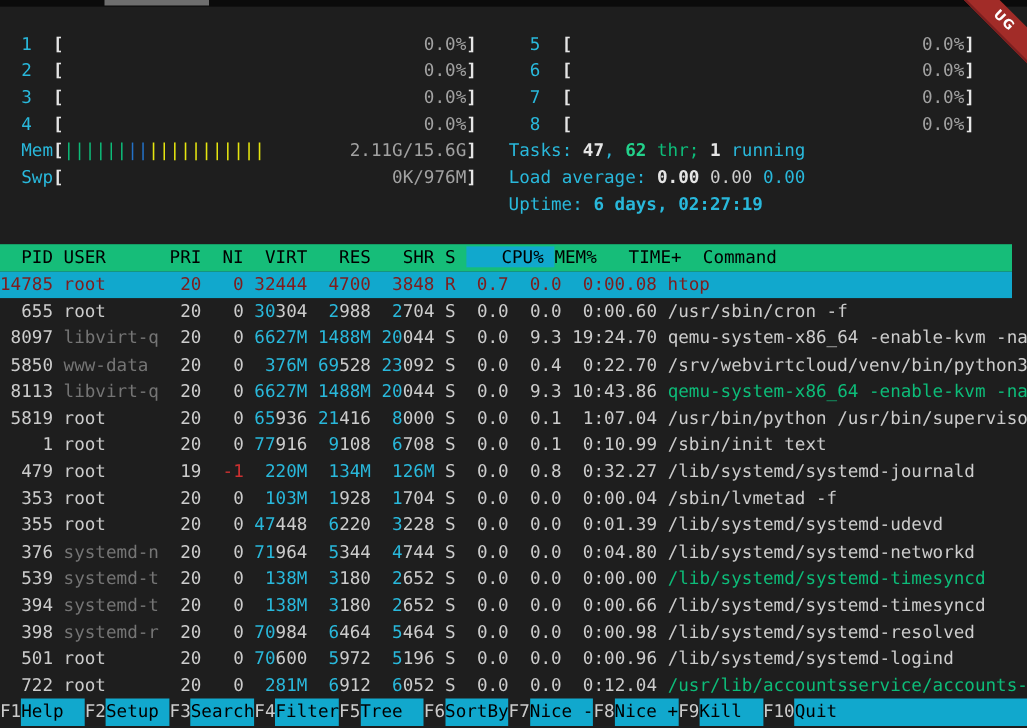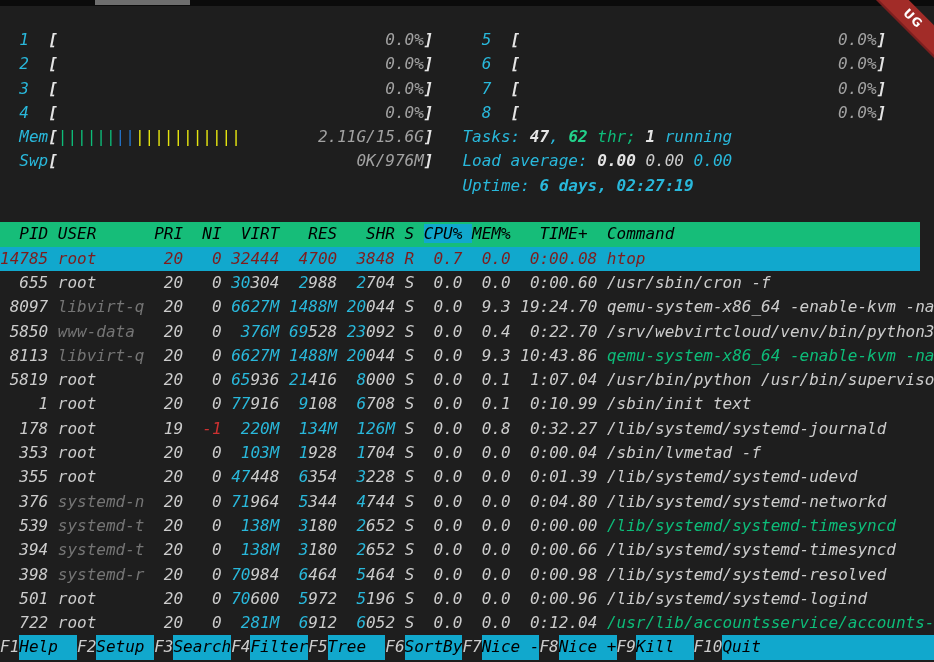--- a/index.html
+++ b/index.html
@@ -4,35 +4,35 @@
 <style>
   html,body{margin:0;padding:0;background:#1e1e1e;}
   #app{position:relative;width:934px;height:662px;background:#1e1e1e;overflow:hidden;
        font-family:"DejaVu Sans Mono",monospace;font-size:16px;}
   #topstrip{position:absolute;top:0;left:0;width:934px;height:6px;background:#0b0b0b;}
   #tabfrag{position:absolute;left:95px;top:0;width:95px;height:5px;background:#6e6e6e;}
   #ribbon{position:absolute;top:8px;right:-34px;width:112px;height:21px;background:#a22c28;
           border-bottom:2px solid #7c1f1f;transform:rotate(45deg);z-index:5;
           color:#ffffff;font-weight:bold;font-size:12px;letter-spacing:1px;
           text-align:center;line-height:21px;font-family:"DejaVu Sans",sans-serif;}
-  #screen{position:absolute;top:28px;left:0;width:920px;line-height:24.3px;color:#cccccc;font-style:italic;}
+  #screen{position:absolute;top:28px;left:0;width:920px;line-height:24.3px;color:#cccccc;}
   .line{display:block;height:24.3px;white-space:pre;}
   .cyan{color:#29b8db;}
   .bcyan{color:#29b8db;font-weight:bold;}
   .bwhite{color:#e5e5e5;font-weight:bold;}
   .dim{color:#757575;}
   .gray{color:#a2a2a2;}
   .green{color:#0dbc79;text-align:right;}
   .bgreen{color:#23d18b;font-weight:bold;margin-top:48px;}
   .red{color:#cd3131;}
   .gbar{color:#0dbc79;}
   .bbar{color:#2472c8;}
   .ybar{color:#e5e510;}
   .hdr{background:#16bd79;color:#000000;}
-  .hdr .sort{background:#11a8cd;}
+  .hdr .sort{background:#11a8cd;padding-left:32px;}
   .sel{background:#11a8cd;color:#7f1d1d;}
   .fklabel{display:inline-block;height:100%;vertical-align:top;background:#11a8cd;color:#000000;}
 </style>
 </head>
 <body>
 
 <div id="app">
   <div id="topstrip">
     <div id="tabfrag"></div>
   </div>
@@ -49,23 +49,23 @@
       <span class="line"><span>                                                </span><span class="cyan">Uptime: </span><span class="bcyan">6 days, 02:27:19</span></span>
       <span class="line"><span></span></span>
       <span class="line hdr"><span>  PID </span><span>USER      </span><span>PRI </span><span> NI </span><span> VIRT </span><span>  RES </span><span>  SHR </span><span>S </span><span class="sort">CPU% </span><span>MEM% </span><span>  TIME+  </span><span>Command</span></span>
       <span class="line sel"><span>14785 root       20   0 32444  4700  3848 R  0.7  0.0  0:00.08 htop</span></span>
       <span class="line"><span>  655 </span><span>root     </span><span>  20 </span><span>  0</span><span> </span><span class="cyan">30</span><span>304</span><span> </span><span class="cyan"> 2</span><span>988</span><span> </span><span class="cyan"> 2</span><span>704</span><span> S  0.0  0.0  0:00.60 </span><span>/usr/sbin/cron -f</span></span>
       <span class="line"><span> 8097 </span><span class="dim">libvirt-q</span><span>  20 </span><span>  0</span><span> </span><span class="cyan">6627M</span><span> </span><span class="cyan">1488M</span><span> </span><span class="cyan">20</span><span>044</span><span> S  0.0  9.3 19:24.70 </span><span>qemu-system-x86_64 -enable-kvm -na</span></span>
       <span class="line"><span> 5850 </span><span class="dim">www-data </span><span>  20 </span><span>  0</span><span> </span><span class="cyan"> 376M</span><span> </span><span class="cyan">69</span><span>528</span><span> </span><span class="cyan">23</span><span>092</span><span> S  0.0  0.4  0:22.70 </span><span>/srv/webvirtcloud/venv/bin/python3</span></span>
       <span class="line"><span> 8113 </span><span class="dim">libvirt-q</span><span>  20 </span><span>  0</span><span> </span><span class="cyan">6627M</span><span> </span><span class="cyan">1488M</span><span> </span><span class="cyan">20</span><span>044</span><span> S  0.0  9.3 10:43.86 </span><span class="green">qemu-system-x86_64 -enable-kvm -na</span></span>
       <span class="line"><span> 5819 </span><span>root     </span><span>  20 </span><span>  0</span><span> </span><span class="cyan">65</span><span>936</span><span> </span><span class="cyan">21</span><span>416</span><span> </span><span class="cyan"> 8</span><span>000</span><span> S  0.0  0.1  1:07.04 </span><span>/usr/bin/python /usr/bin/superviso</span></span>
       <span class="line"><span>    1 </span><span>root     </span><span>  20 </span><span>  0</span><span> </span><span class="cyan">77</span><span>916</span><span> </span><span class="cyan"> 9</span><span>108</span><span> </span><span class="cyan"> 6</span><span>708</span><span> S  0.0  0.1  0:10.99 </span><span>/sbin/init text</span></span>
-      <span class="line"><span>  178 </span><span>root     </span><span>  19 </span><span class="red"> -1</span><span> </span><span class="cyan"> 220M</span><span> </span><span class="cyan"> 134M</span><span> </span><span class="cyan"> 126M</span><span> S  0.0  0.8  0:32.27 </span><span>/lib/systemd/systemd-journald</span></span>
+      <span class="line"><span>  479 </span><span>root     </span><span>  19 </span><span class="red"> -1</span><span> </span><span class="cyan"> 220M</span><span> </span><span class="cyan"> 134M</span><span> </span><span class="cyan"> 126M</span><span> S  0.0  0.8  0:32.27 </span><span>/lib/systemd/systemd-journald</span></span>
       <span class="line"><span>  353 </span><span>root     </span><span>  20 </span><span>  0</span><span> </span><span class="cyan"> 103M</span><span> </span><span class="cyan"> 1</span><span>928</span><span> </span><span class="cyan"> 1</span><span>704</span><span> S  0.0  0.0  0:00.04 </span><span>/sbin/lvmetad -f</span></span>
-      <span class="line"><span>  355 </span><span>root     </span><span>  20 </span><span>  0</span><span> </span><span class="cyan">47</span><span>448</span><span> </span><span class="cyan"> 6</span><span>354</span><span> </span><span class="cyan"> 3</span><span>228</span><span> S  0.0  0.0  0:01.39 </span><span>/lib/systemd/systemd-udevd</span></span>
+      <span class="line"><span>  355 </span><span>root     </span><span>  20 </span><span>  0</span><span> </span><span class="cyan">47</span><span>448</span><span> </span><span class="cyan"> 6</span><span>220</span><span> </span><span class="cyan"> 3</span><span>228</span><span> S  0.0  0.0  0:01.39 </span><span>/lib/systemd/systemd-udevd</span></span>
       <span class="line"><span>  376 </span><span class="dim">systemd-n</span><span>  20 </span><span>  0</span><span> </span><span class="cyan">71</span><span>964</span><span> </span><span class="cyan"> 5</span><span>344</span><span> </span><span class="cyan"> 4</span><span>744</span><span> S  0.0  0.0  0:04.80 </span><span>/lib/systemd/systemd-networkd</span></span>
       <span class="line"><span>  539 </span><span class="dim">systemd-t</span><span>  20 </span><span>  0</span><span> </span><span class="cyan"> 138M</span><span> </span><span class="cyan"> 3</span><span>180</span><span> </span><span class="cyan"> 2</span><span>652</span><span> S  0.0  0.0  0:00.00 </span><span class="green">/lib/systemd/systemd-timesyncd</span></span>
       <span class="line"><span>  394 </span><span class="dim">systemd-t</span><span>  20 </span><span>  0</span><span> </span><span class="cyan"> 138M</span><span> </span><span class="cyan"> 3</span><span>180</span><span> </span><span class="cyan"> 2</span><span>652</span><span> S  0.0  0.0  0:00.66 </span><span>/lib/systemd/systemd-timesyncd</span></span>
       <span class="line"><span>  398 </span><span class="dim">systemd-r</span><span>  20 </span><span>  0</span><span> </span><span class="cyan">70</span><span>984</span><span> </span><span class="cyan"> 6</span><span>464</span><span> </span><span class="cyan"> 5</span><span>464</span><span> S  0.0  0.0  0:00.98 </span><span>/lib/systemd/systemd-resolved</span></span>
       <span class="line"><span>  501 </span><span>root     </span><span>  20 </span><span>  0</span><span> </span><span class="cyan">70</span><span>600</span><span> </span><span class="cyan"> 5</span><span>972</span><span> </span><span class="cyan"> 5</span><span>196</span><span> S  0.0  0.0  0:00.96 </span><span>/lib/systemd/systemd-logind</span></span>
       <span class="line"><span>  722 </span><span>root     </span><span>  20 </span><span>  0</span><span> </span><span class="cyan"> 281M</span><span> </span><span class="cyan"> 6</span><span>912</span><span> </span><span class="cyan"> 6</span><span>052</span><span> S  0.0  0.0  0:12.04 </span><span class="green">/usr/lib/accountsservice/accounts-</span></span>
       <span class="line"><span>F1</span><span class="fklabel">Help  </span><span>F2</span><span class="fklabel">Setup </span><span>F3</span><span class="fklabel">Search</span><span>F4</span><span class="fklabel">Filter</span><span>F5</span><span class="fklabel">Tree  </span><span>F6</span><span class="fklabel">SortBy</span><span>F7</span><span class="fklabel">Nice -</span><span>F8</span><span class="fklabel">Nice +</span><span>F9</span><span class="fklabel">Kill  </span><span>F10</span><span class="fklabel">Quit                  </span></span>
     </div>
 </div>
 

